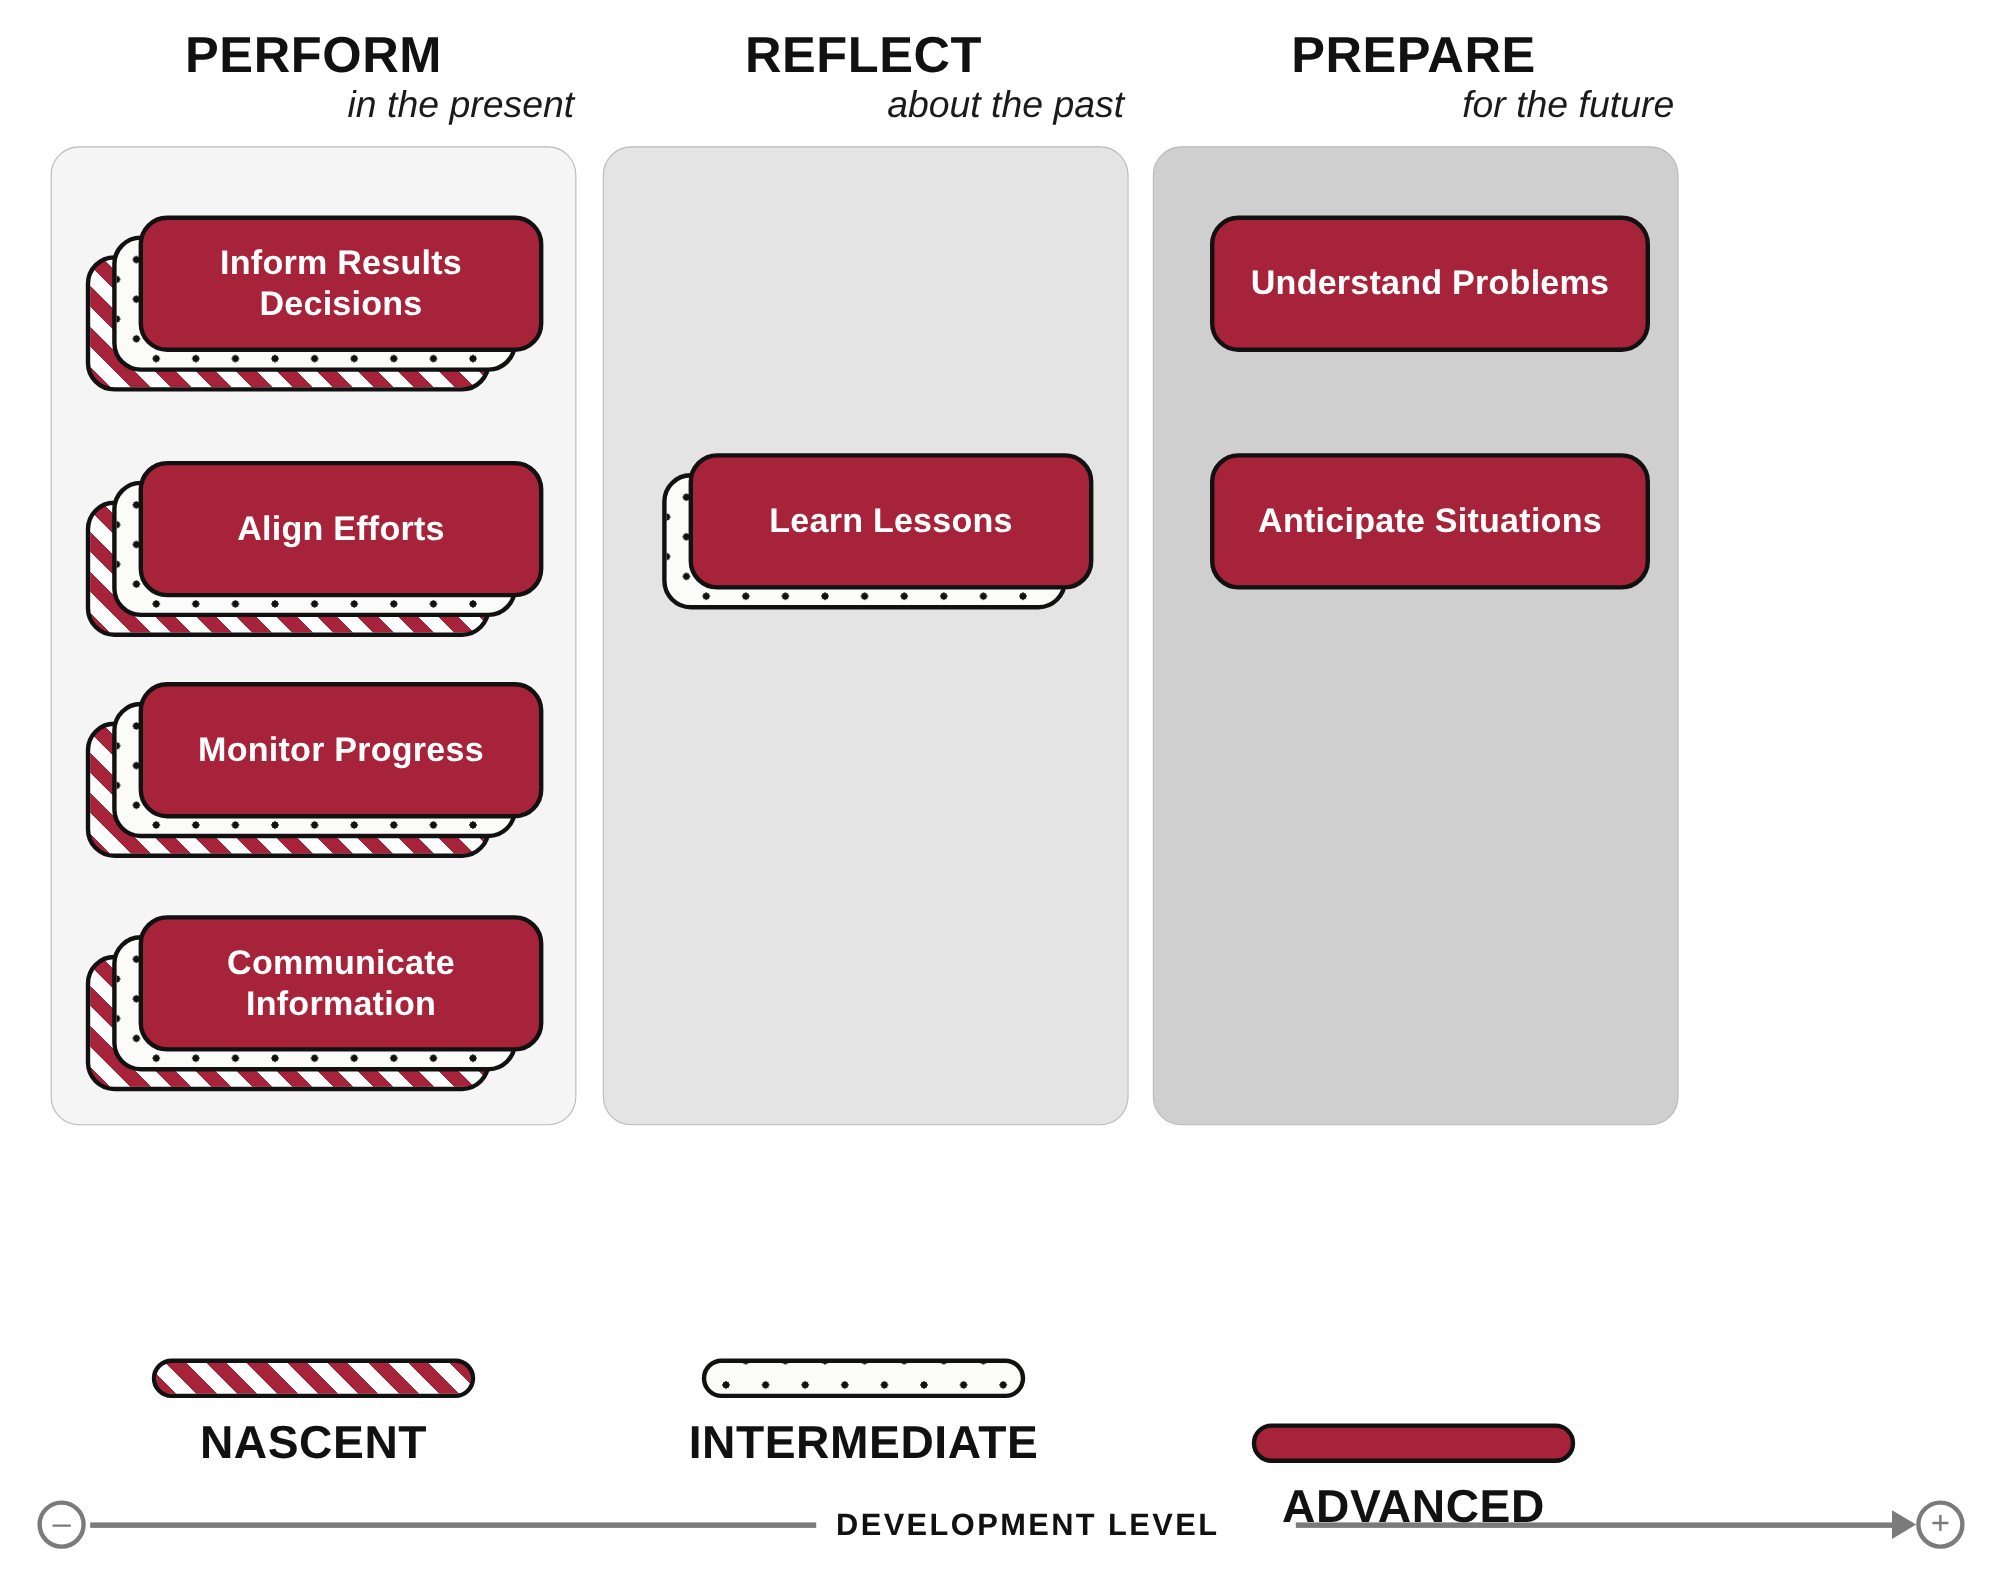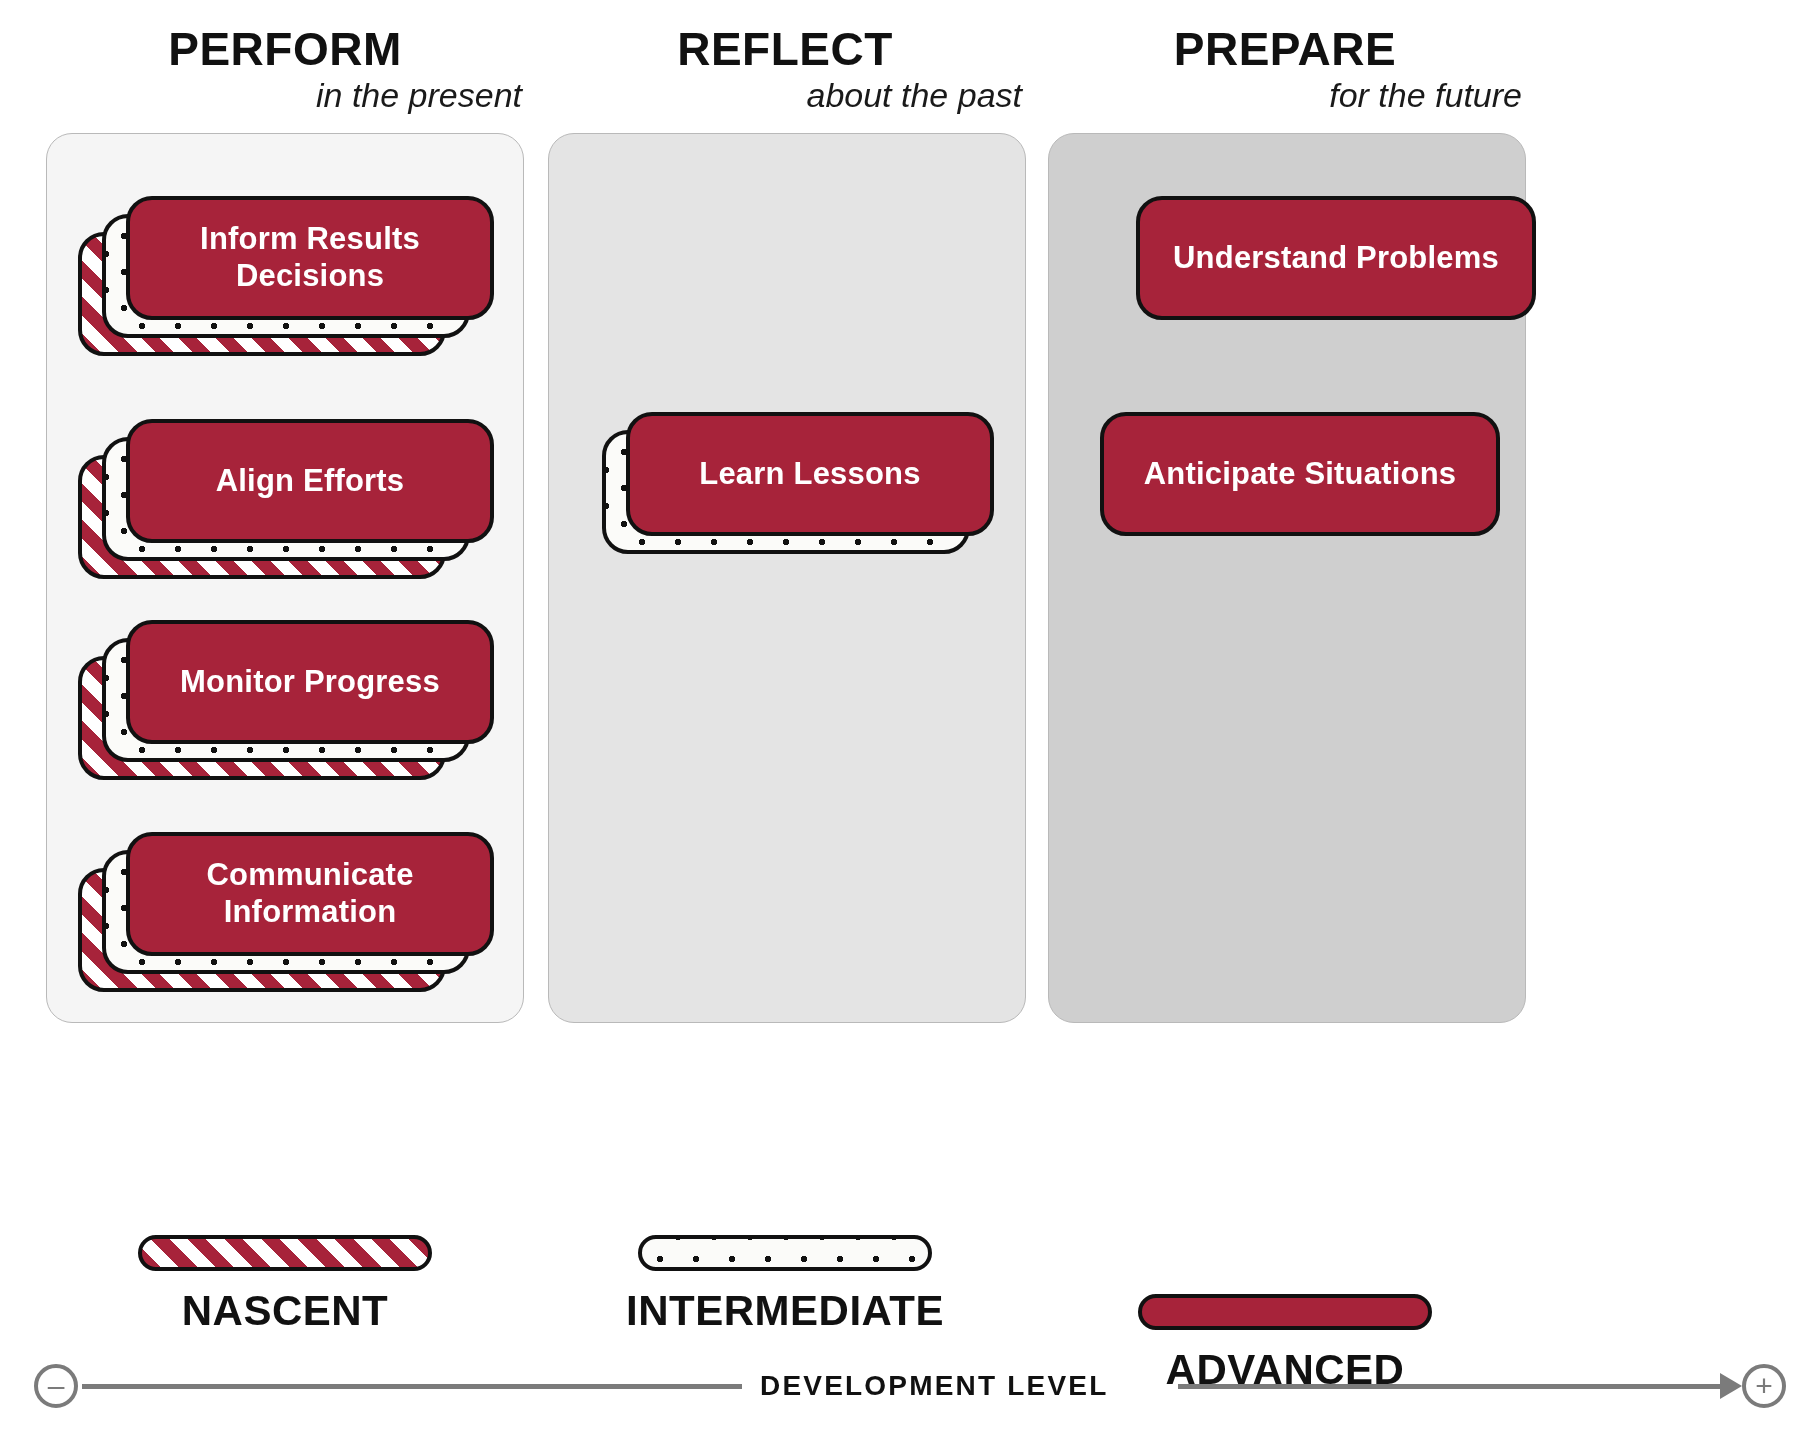--- a/index.html
+++ b/index.html
@@ -189,21 +189,21 @@
     </div>
   </div>
 
   <div class="stack" style="left:602px;top:412px;width:416px;height:142px;padding-left:30px;">
     <div class="layer dotted" style="left:0px;top:18px;width:368px;height:124px;"></div>
     <div class="layer solid" style="left:24px;top:0px;width:368px;height:124px;">
       <div class="card-label">Learn Lessons</div>
     </div>
   </div>
 
-  <div class="stack" style="left:1100px;top:196px;width:400px;height:104px;margin-left:36px;">
+  <div class="stack" style="left:1100px;top:196px;width:400px;height:104px;">
     <div class="layer solid" style="left:0px;top:0px;width:400px;height:124px;">
       <div class="card-label">Understand Problems</div>
     </div>
   </div>
   <div class="stack" style="left:1100px;top:412px;width:400px;height:124px;">
     <div class="layer solid" style="left:0px;top:0px;width:400px;height:124px;">
       <div class="card-label">Anticipate Situations</div>
     </div>
   </div>
 

